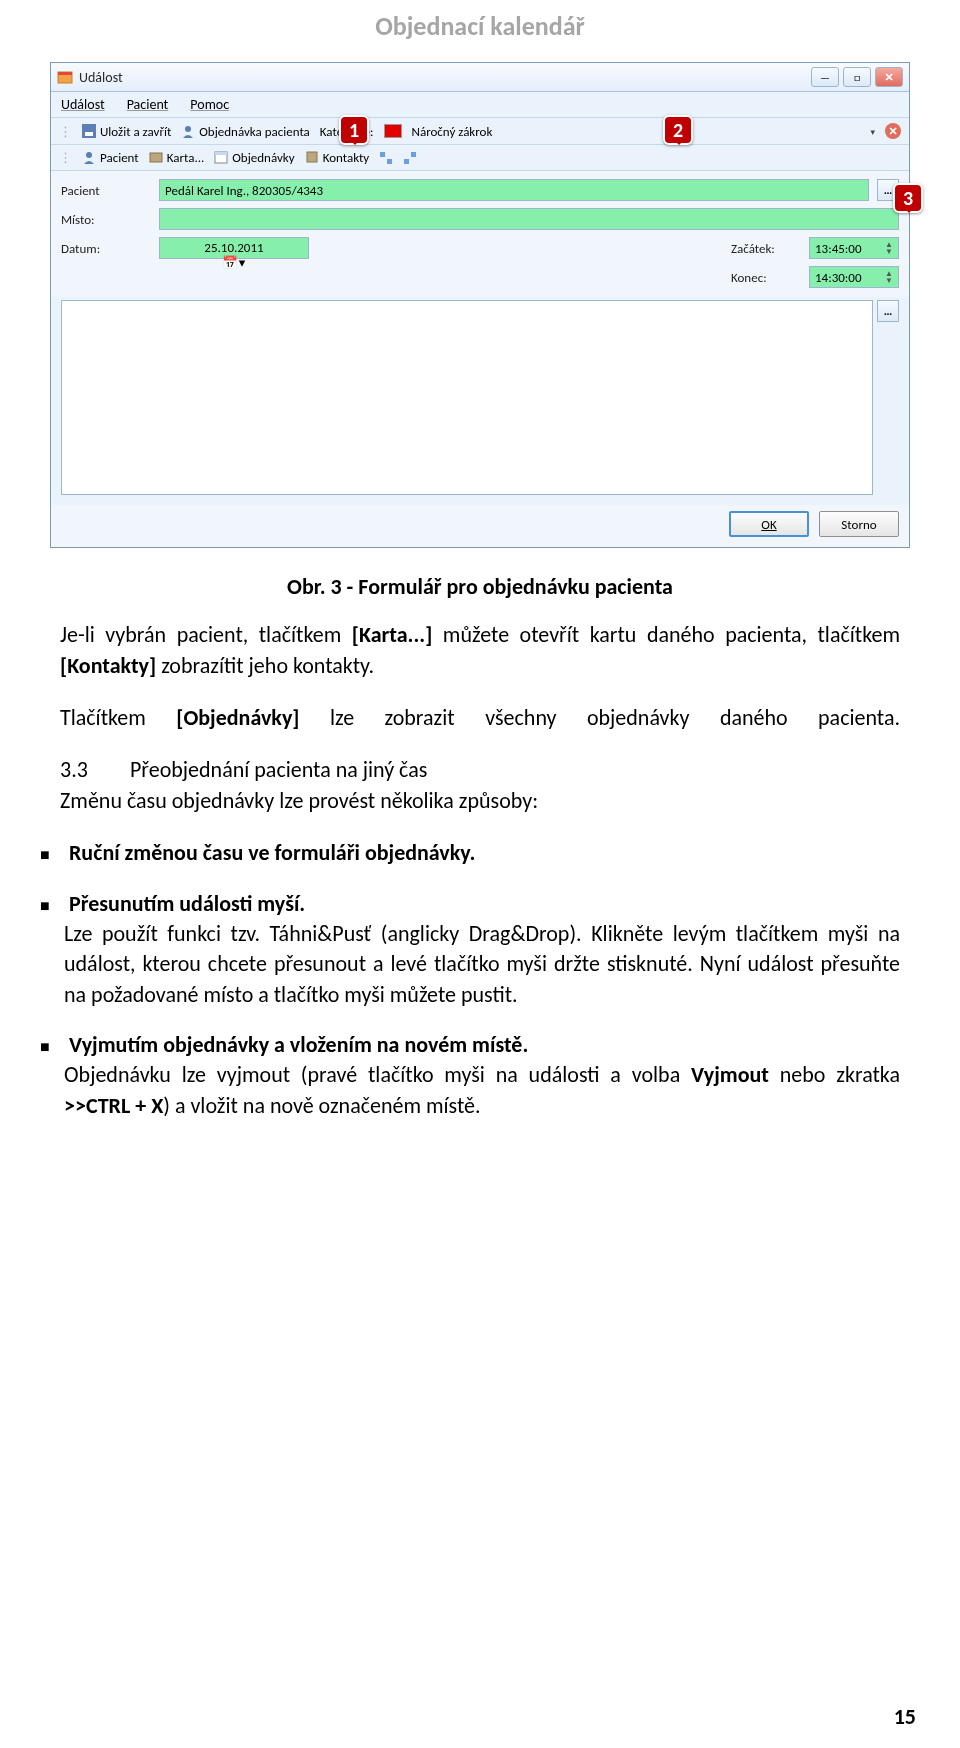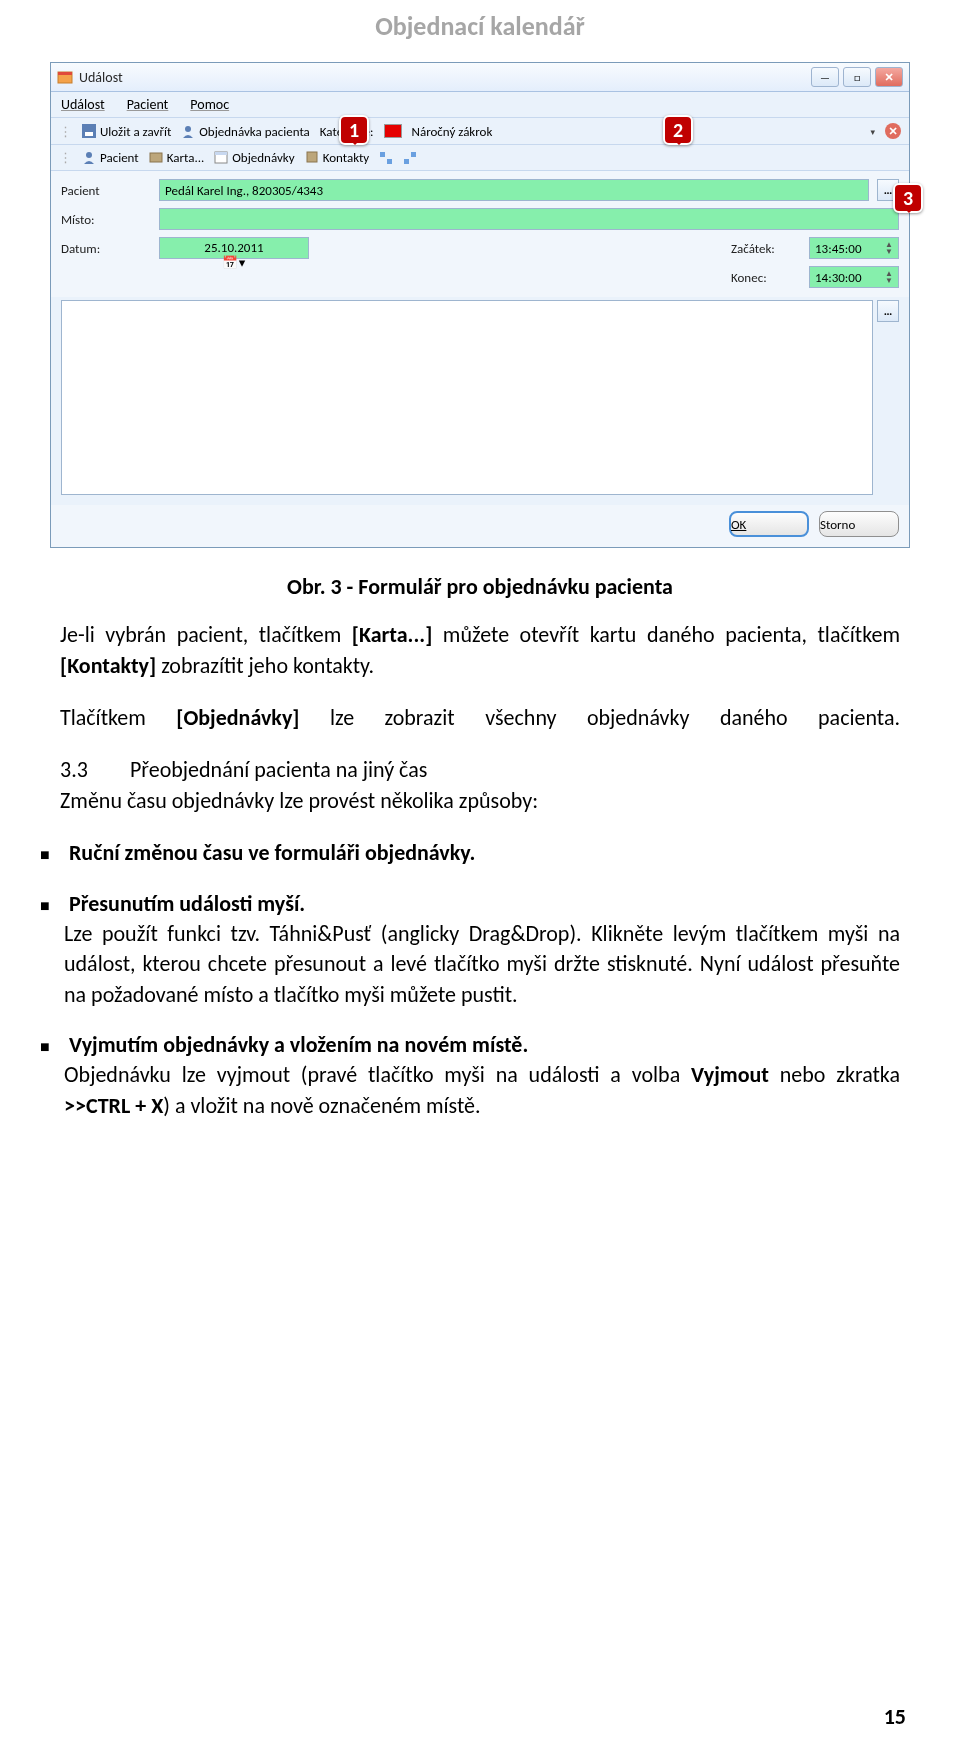--- a/index.html
+++ b/index.html
@@ -124,23 +124,23 @@
     display:flex;
     justify-content:flex-end;
     gap:10px;
     padding: 6px 10px 10px 10px;
     background:#f1f6fc;
   }
   .btn {
     width: 80px; height: 26px;
     background: linear-gradient(#fdfdfd,#e5e5e5);
     border:1px solid #8f8f8f;
-    border-radius:8px;
+    border-radius:2px;
     font-size:13px;
-    display:flex;align-items:center;
+    display:flex;align-items:center;justify-content:center;
   }
   .btn.primary { border:2px solid #4a90d9; }
   .callout {
     position:absolute;
     width:30px;height:30px;
     background:#c00000;
     color:#fff;
     border-radius:6px;
     font-size:20px;
     font-weight:bold;
@@ -173,21 +173,21 @@
   ul.sq > li { margin-bottom:20px; text-align:justify; }
   ul.sq > li::before {
     content:"■"; display:inline-block;
     margin-left:-24px; width:24px;
     font-size:16px;
   }
   .bold { font-weight:bold; }
   .page-num {
     position:absolute;
     bottom:18px;
-    right:54px;
+    right:44px;
     font-size:22px;
     font-weight:bold;
   }
 </style>
 </head>
 <body>
 
 <div class="header-title">Objednací kalendář</div>
 
 <div class="app-window">

